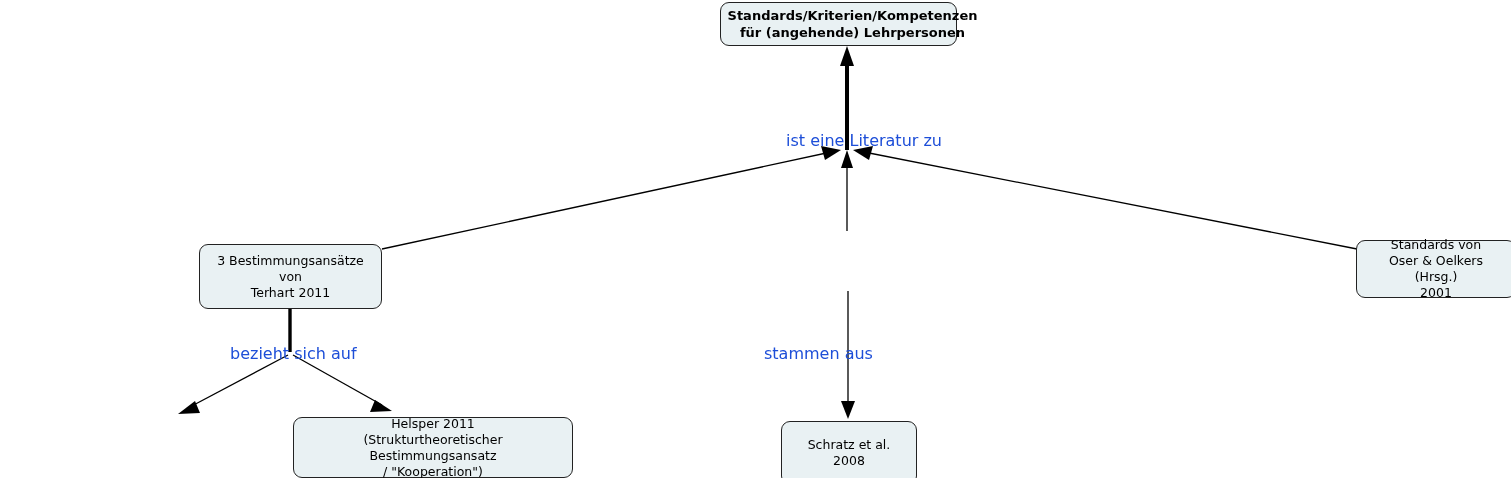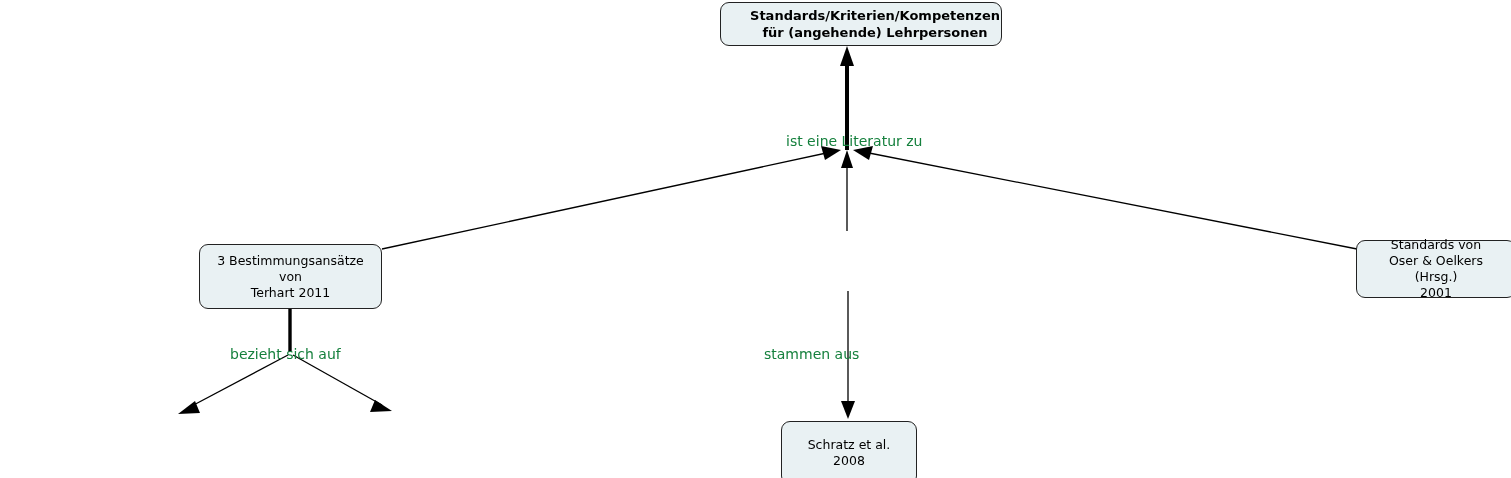--- a/index.html
+++ b/index.html
@@ -44,22 +44,22 @@
     white-space: pre-line;
     z-index: 2;
   }
   .node.root {
     font-weight: bold;
     font-size: 13px;
     line-height: 17px;
   }
   .edge-label {
     position: absolute;
-    color: #15803d;
-    font-size: 14px;
+    color: #1d4ed8;
+    font-size: 16px;
     line-height: 14px;
     background: transparent;
     white-space: nowrap;
     z-index: 3;
   }
 </style>
 </head>
 <body>
 
 <div id="map-canvas">
@@ -99,32 +99,35 @@
       <line x1="293" y1="355" x2="382" y2="405" stroke="#000000" stroke-width="1.3"></line>
       <polygon points="392,411 375,400 370,412" fill="#000000"></polygon>
     </g>
 
     <g>
       <line x1="848" y1="291" x2="848" y2="408" stroke="#000000" stroke-width="1.3"></line>
       <polygon points="848,419 841,401 855,401" fill="#000000"></polygon>
     </g>
   </svg>
 
-  <div class="node root" style="left:720px; top:2px; width:282px; height:44px;padding-left:38px;">Standards/Kriterien/Kompetenzen
+  <div class="node root" style="left:720px; top:2px; width:237px; height:44px;padding-left:38px;">Standards/Kriterien/Kompetenzen
 für (angehende) Lehrpersonen</div>
 
   <div class="node" style="left:199px; top:244px; width:183px; height:65px;">3 Bestimmungsansätze von
 Terhart 2011</div>
 
 
   <div class="node" style="left:1356px; top:240px; width:160px; height:58px;">Standards von
 Oser &amp; Oelkers (Hrsg.)
 2001</div>
 
 
+  <div class="node" style="left:293px; top:417px; width:280px; height:61px;">Helsper 2011
+(Strukturtheoretischer Bestimmungsansatz
+/ "Kooperation")</div>
 
   <div class="node" style="left:781px; top:421px; width:136px; height:64px;">Schratz et al. 2008</div>
 
   <div class="edge-label" style="left:786px; top:134px;">ist eine Literatur zu</div>
 
   <div class="edge-label" style="left:230px; top:347px;">bezieht sich auf</div>
 
   <div class="edge-label" style="left:764px; top:347px;">stammen aus</div>
 
 </div>

